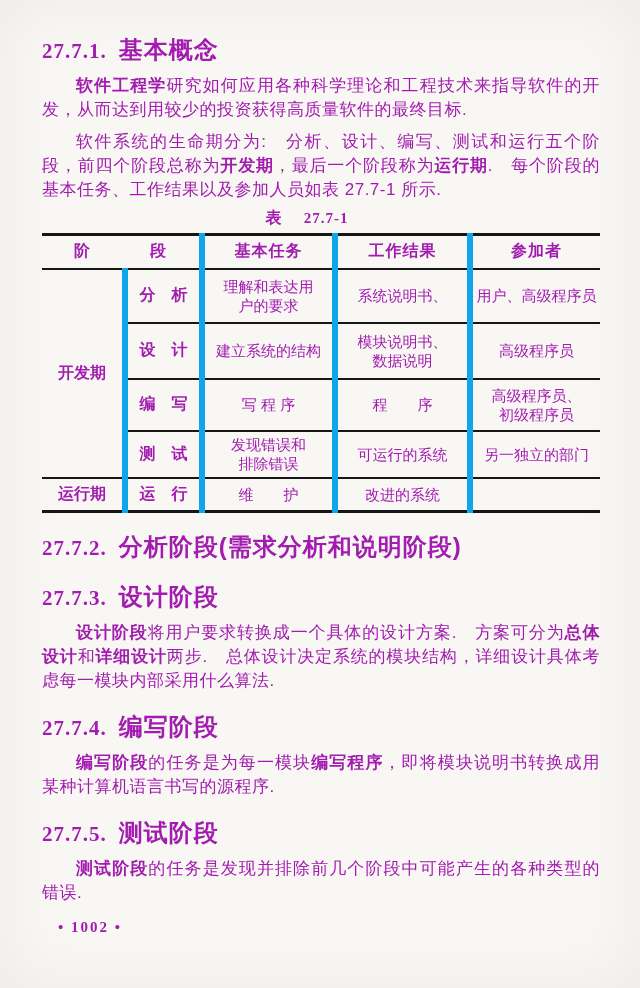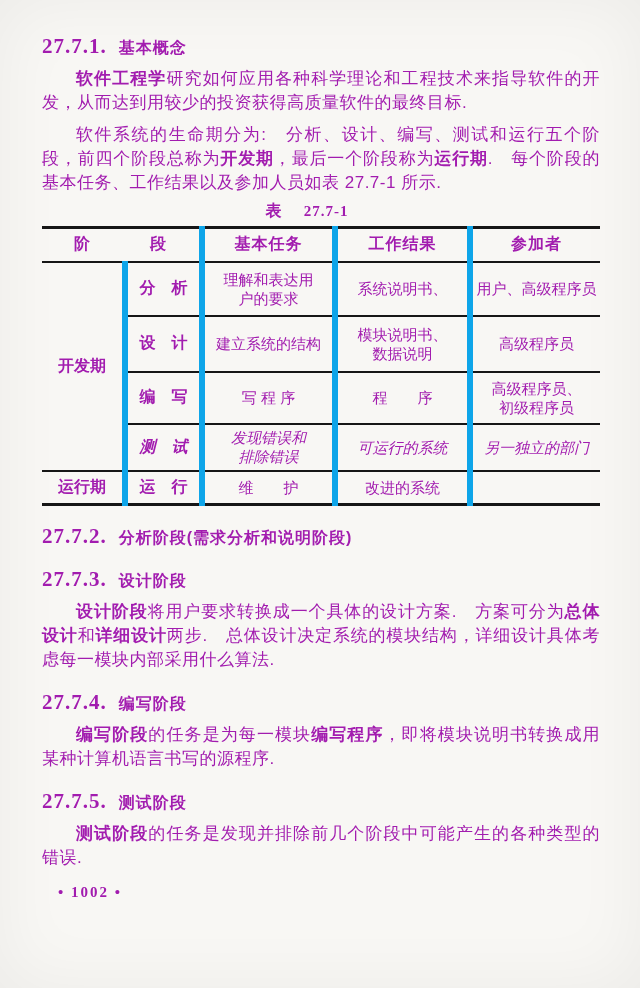--- a/index.html
+++ b/index.html
@@ -13,21 +13,21 @@
     color:#a21caf;
     font-family:"Liberation Sans",sans-serif;
     overflow:hidden;
   }
   .sec{margin:18px 0 0;display:flex;align-items:baseline;}
   .sec.first{margin-top:0;}
   .sec .num{
     font-family:"Liberation Serif",serif;
     font-weight:bold;font-size:21px;letter-spacing:1px;
   }
-  .sec .ttl{font-weight:bold;font-size:16px;margin-left:12px;letter-spacing:1px;}
+  .sec .ttl{font-weight:bold;font-size:24px;margin-left:12px;letter-spacing:1px;}
   .para{
     margin:8px 0 0;
     font-size:17px;line-height:24px;
     text-align:justify;text-indent:2em;
     letter-spacing:0.5px;
   }
   .para .b{font-weight:bold;}
   .tcaption{
     margin:6px 0 4px;text-align:center;font-weight:bold;
     transform:translateX(-14px);
@@ -44,21 +44,21 @@
     font-size:15px;overflow:hidden;
   }
   .doc-table thead tr{height:34px;}
   .doc-table thead th{border-bottom:2px solid #161616;font-size:16px;font-weight:bold;letter-spacing:1px;}
   .doc-table .vline{border-left:6px solid #0ea5e9;}
   .doc-table tbody td{border-bottom:2px solid #161616;}
   .doc-table tbody tr.last td{border-bottom:none;}
   .doc-table td.group,.doc-table td.phase{font-weight:bold;font-size:16px;}
   .doc-table .pre{white-space:pre-line;line-height:19px;}
   .th-flex{display:flex;justify-content:space-between;padding:0 30px;}
-  .r1{height:54px;} .r2{height:56px;} .r3{height:52px;} .r4{height:47px;font-style:italic;} .r5{height:34px;}
+  .r1{height:54px;} .r2{height:56px;} .r3{height:52px;} .r4{height:47px;} .r5{height:34px;}
   .pagenum{
     margin-top:14px;padding-left:16px;
     font-weight:bold;font-size:15px;letter-spacing:2px;
     font-family:"Liberation Serif",serif;
   }
 </style>
 </head>
 <body>
 
 <div class="page">

